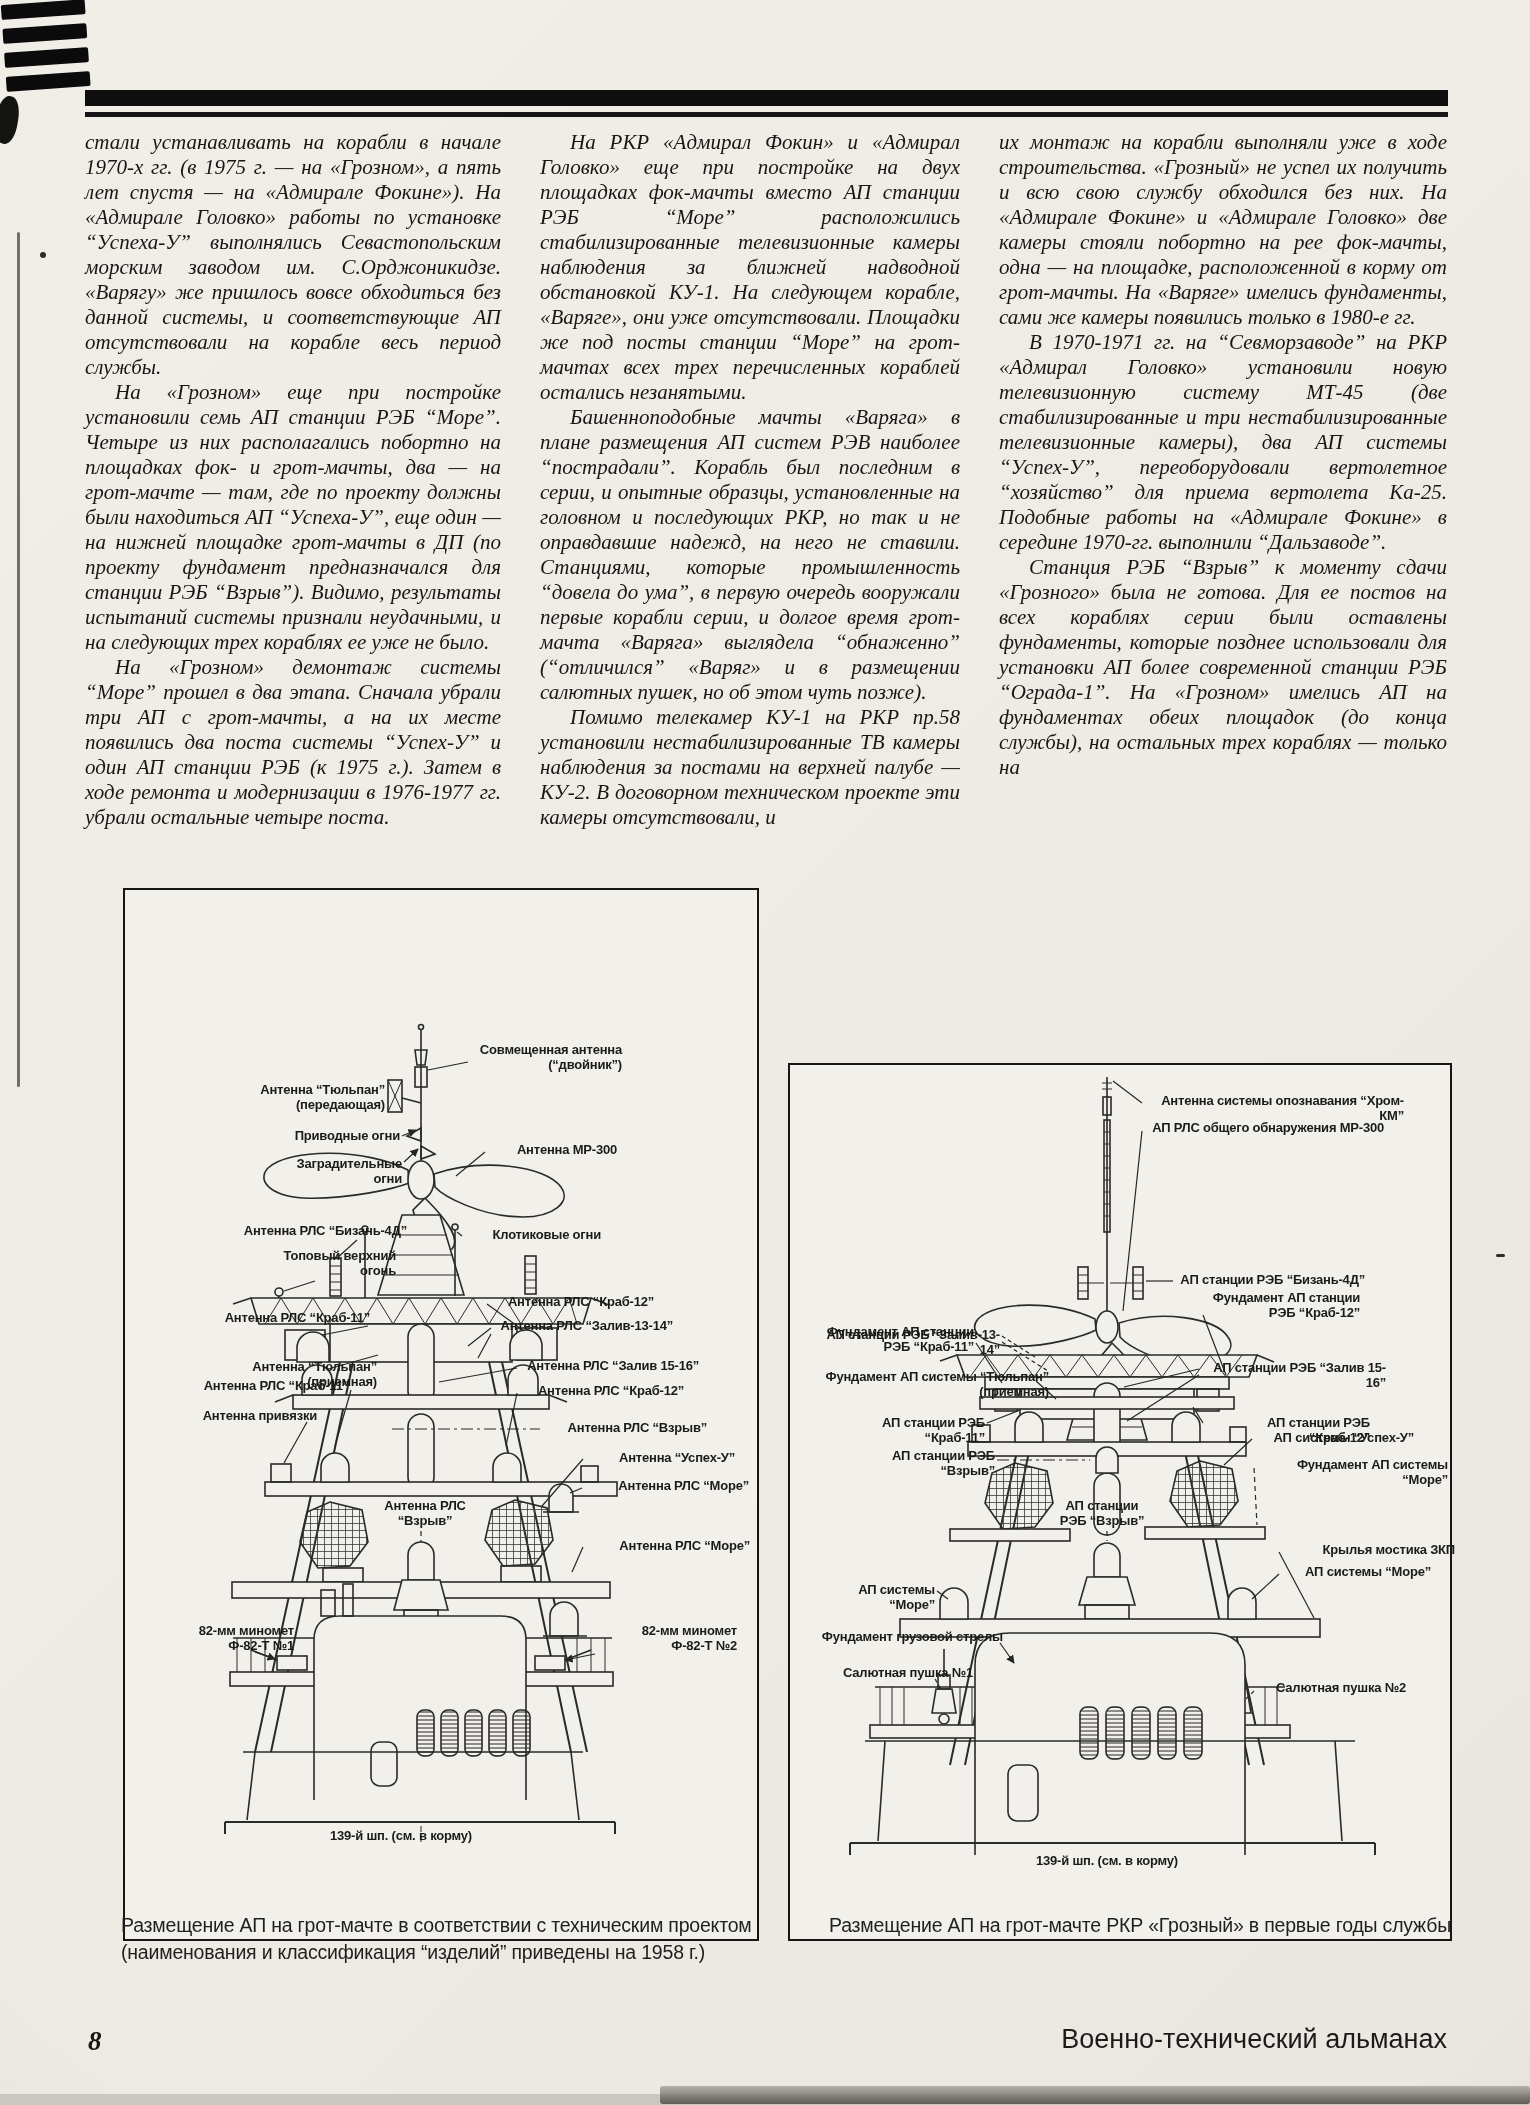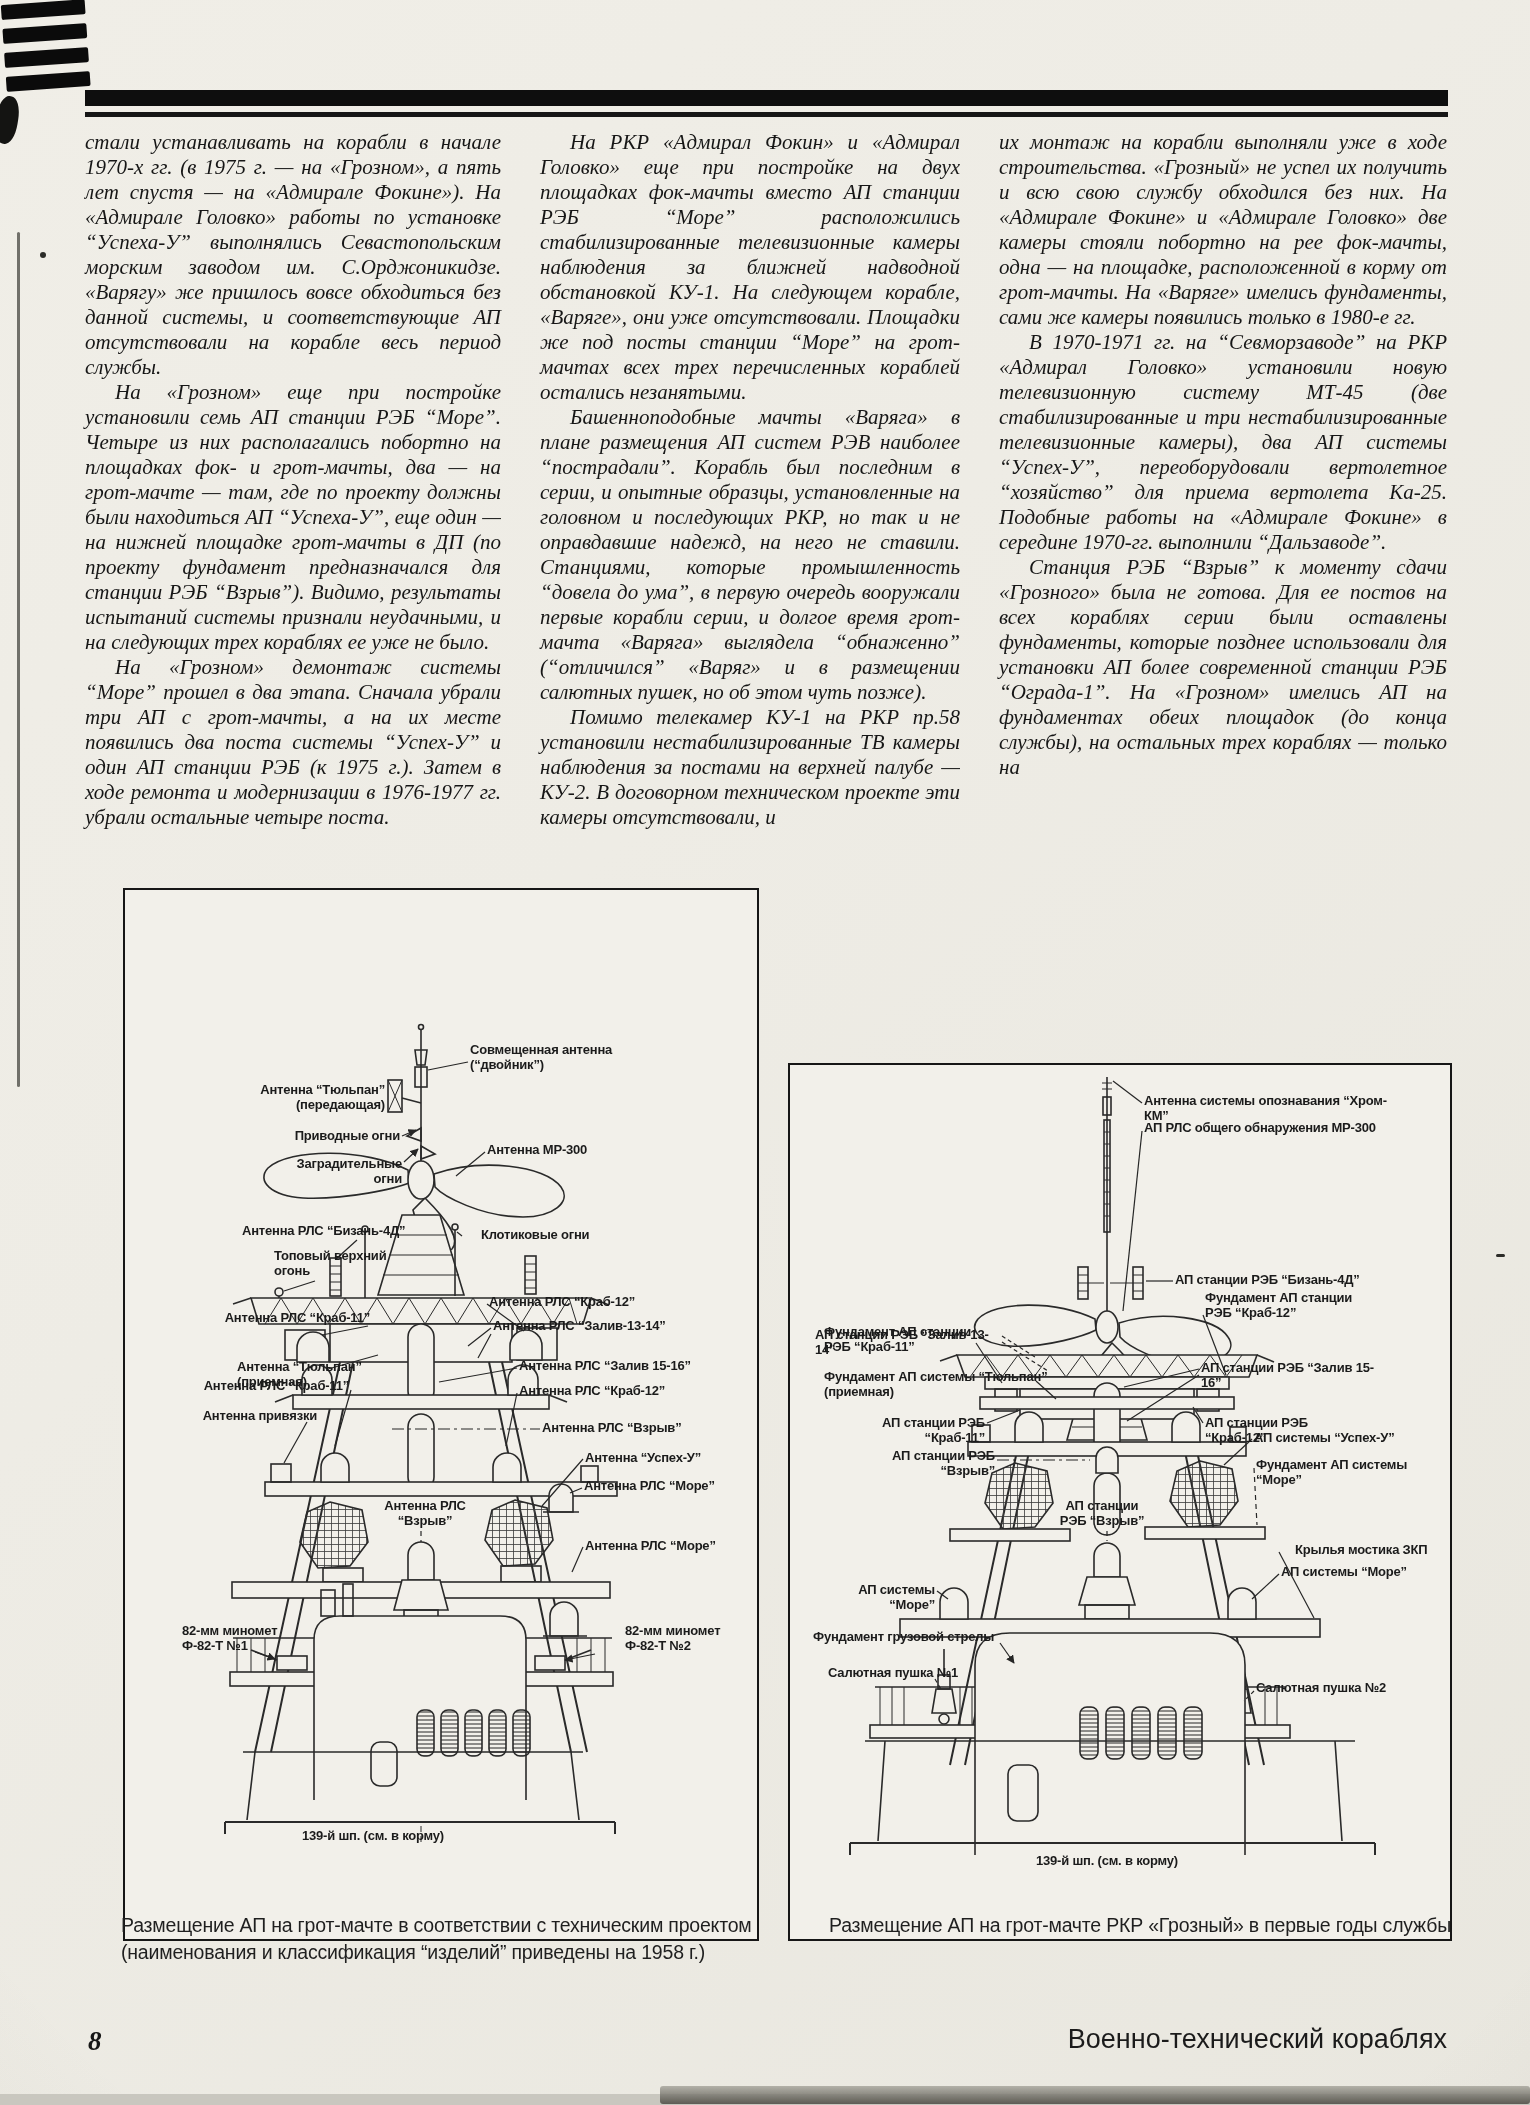--- a/index.html
+++ b/index.html
@@ -26,21 +26,21 @@
   .col p{margin:0;text-indent:30px;font-style:italic;}
   .col p.noindent{text-indent:0;}
   .c1{left:85px;width:416px;}
   .c2{left:540px;width:420px;}
   .c3{left:999px;width:448px;}
   
   .diag{position:absolute;border:2px solid #161616;background:#f2f0ea;}
   .dleft{left:123px;top:888px;width:632px;height:1049px;}
   .dright{left:788px;top:1063px;width:660px;height:874px;}
   .diag svg{position:absolute;left:0;top:0;width:100%;height:100%;}
-  .lb{position:absolute;font:600 13px/15px "Liberation Sans","DejaVu Sans",sans-serif;color:#1b1b1b;letter-spacing:-.2px;}
+  .lb{position:absolute;font:600 13px/15px "Liberation Sans","DejaVu Sans",sans-serif;color:#1b1b1b;letter-spacing:-.2px;text-align:right;}
   .ar{text-align:right;}
   .ac{text-align:center;}
   
   .cap{position:absolute;top:1912px;font:19.5px/27px "Liberation Sans","DejaVu Sans",sans-serif;color:#1f1f1f;letter-spacing:-.2px;margin-left:36px;}
   .capL{left:85px;width:694px;}
   .capR{left:793px;width:655px;}
   .pgnum{position:absolute;left:88px;top:2026px;font:italic 600 27px "Liberation Serif","DejaVu Serif",serif;}
   .journal{position:absolute;left:900px;top:2024px;width:547px;text-align:right;
            font:27px "Liberation Sans","DejaVu Sans",sans-serif;color:#1b1b1b;}
 </style>
@@ -357,14 +357,14 @@
     <div class="lb" style="left:23px;top:564px;width:190px;">Фундамент грузовой стрелы</div>
     <div class="lb" style="left:38px;top:600px;width:145px;">Салютная пушка №1</div>
     <div class="lb" style="left:466px;top:615px;width:150px;">Салютная пушка №2</div>
     <div class="lb ac" style="left:232px;top:788px;width:170px;">139-й шп. (см. в корму)</div>
   </div>
 
   <div class="cap capL">Размещение АП на грот-мачте в соответствии с техническим проектом (наименования и классификация “изделий” приведены на 1958 г.)</div>
   <div class="cap capR">Размещение АП на грот-мачте РКР «Грозный» в первые годы службы</div>
 
   <div class="pgnum">8</div>
-  <div class="journal">Военно-технический кораблях</div>
+  <div class="journal">Военно-технический альманах</div>
 </div>
 
 </body></html>

